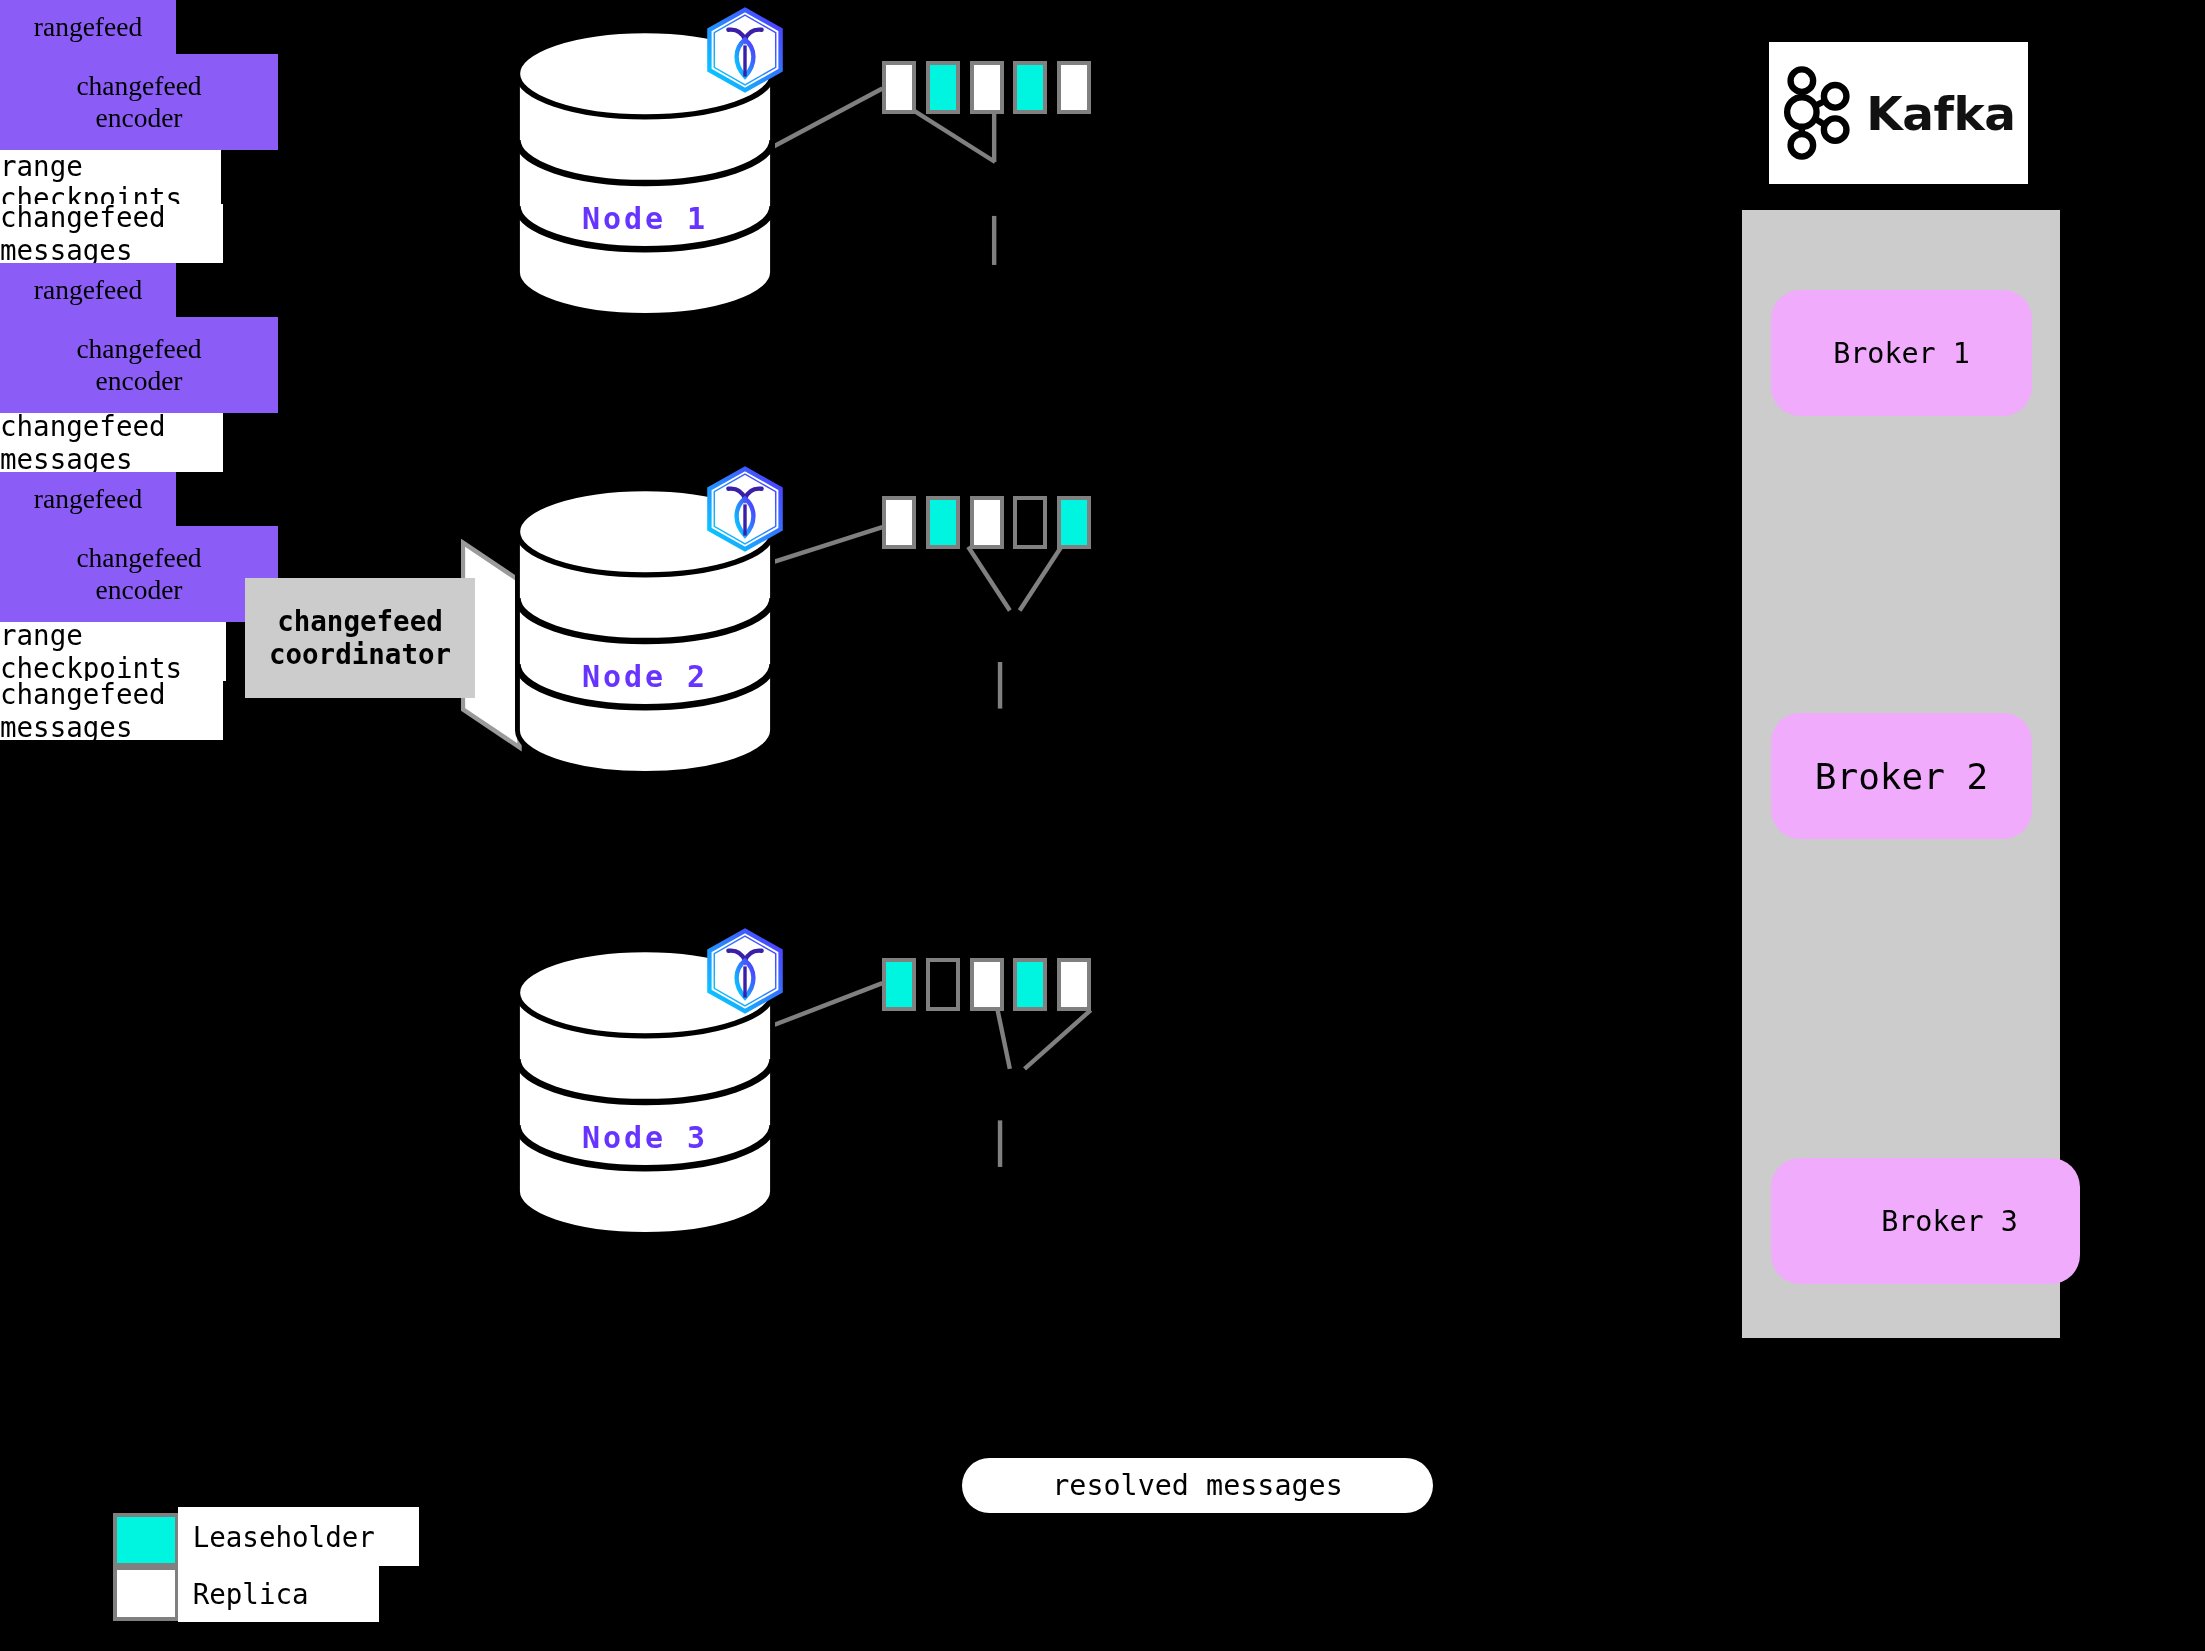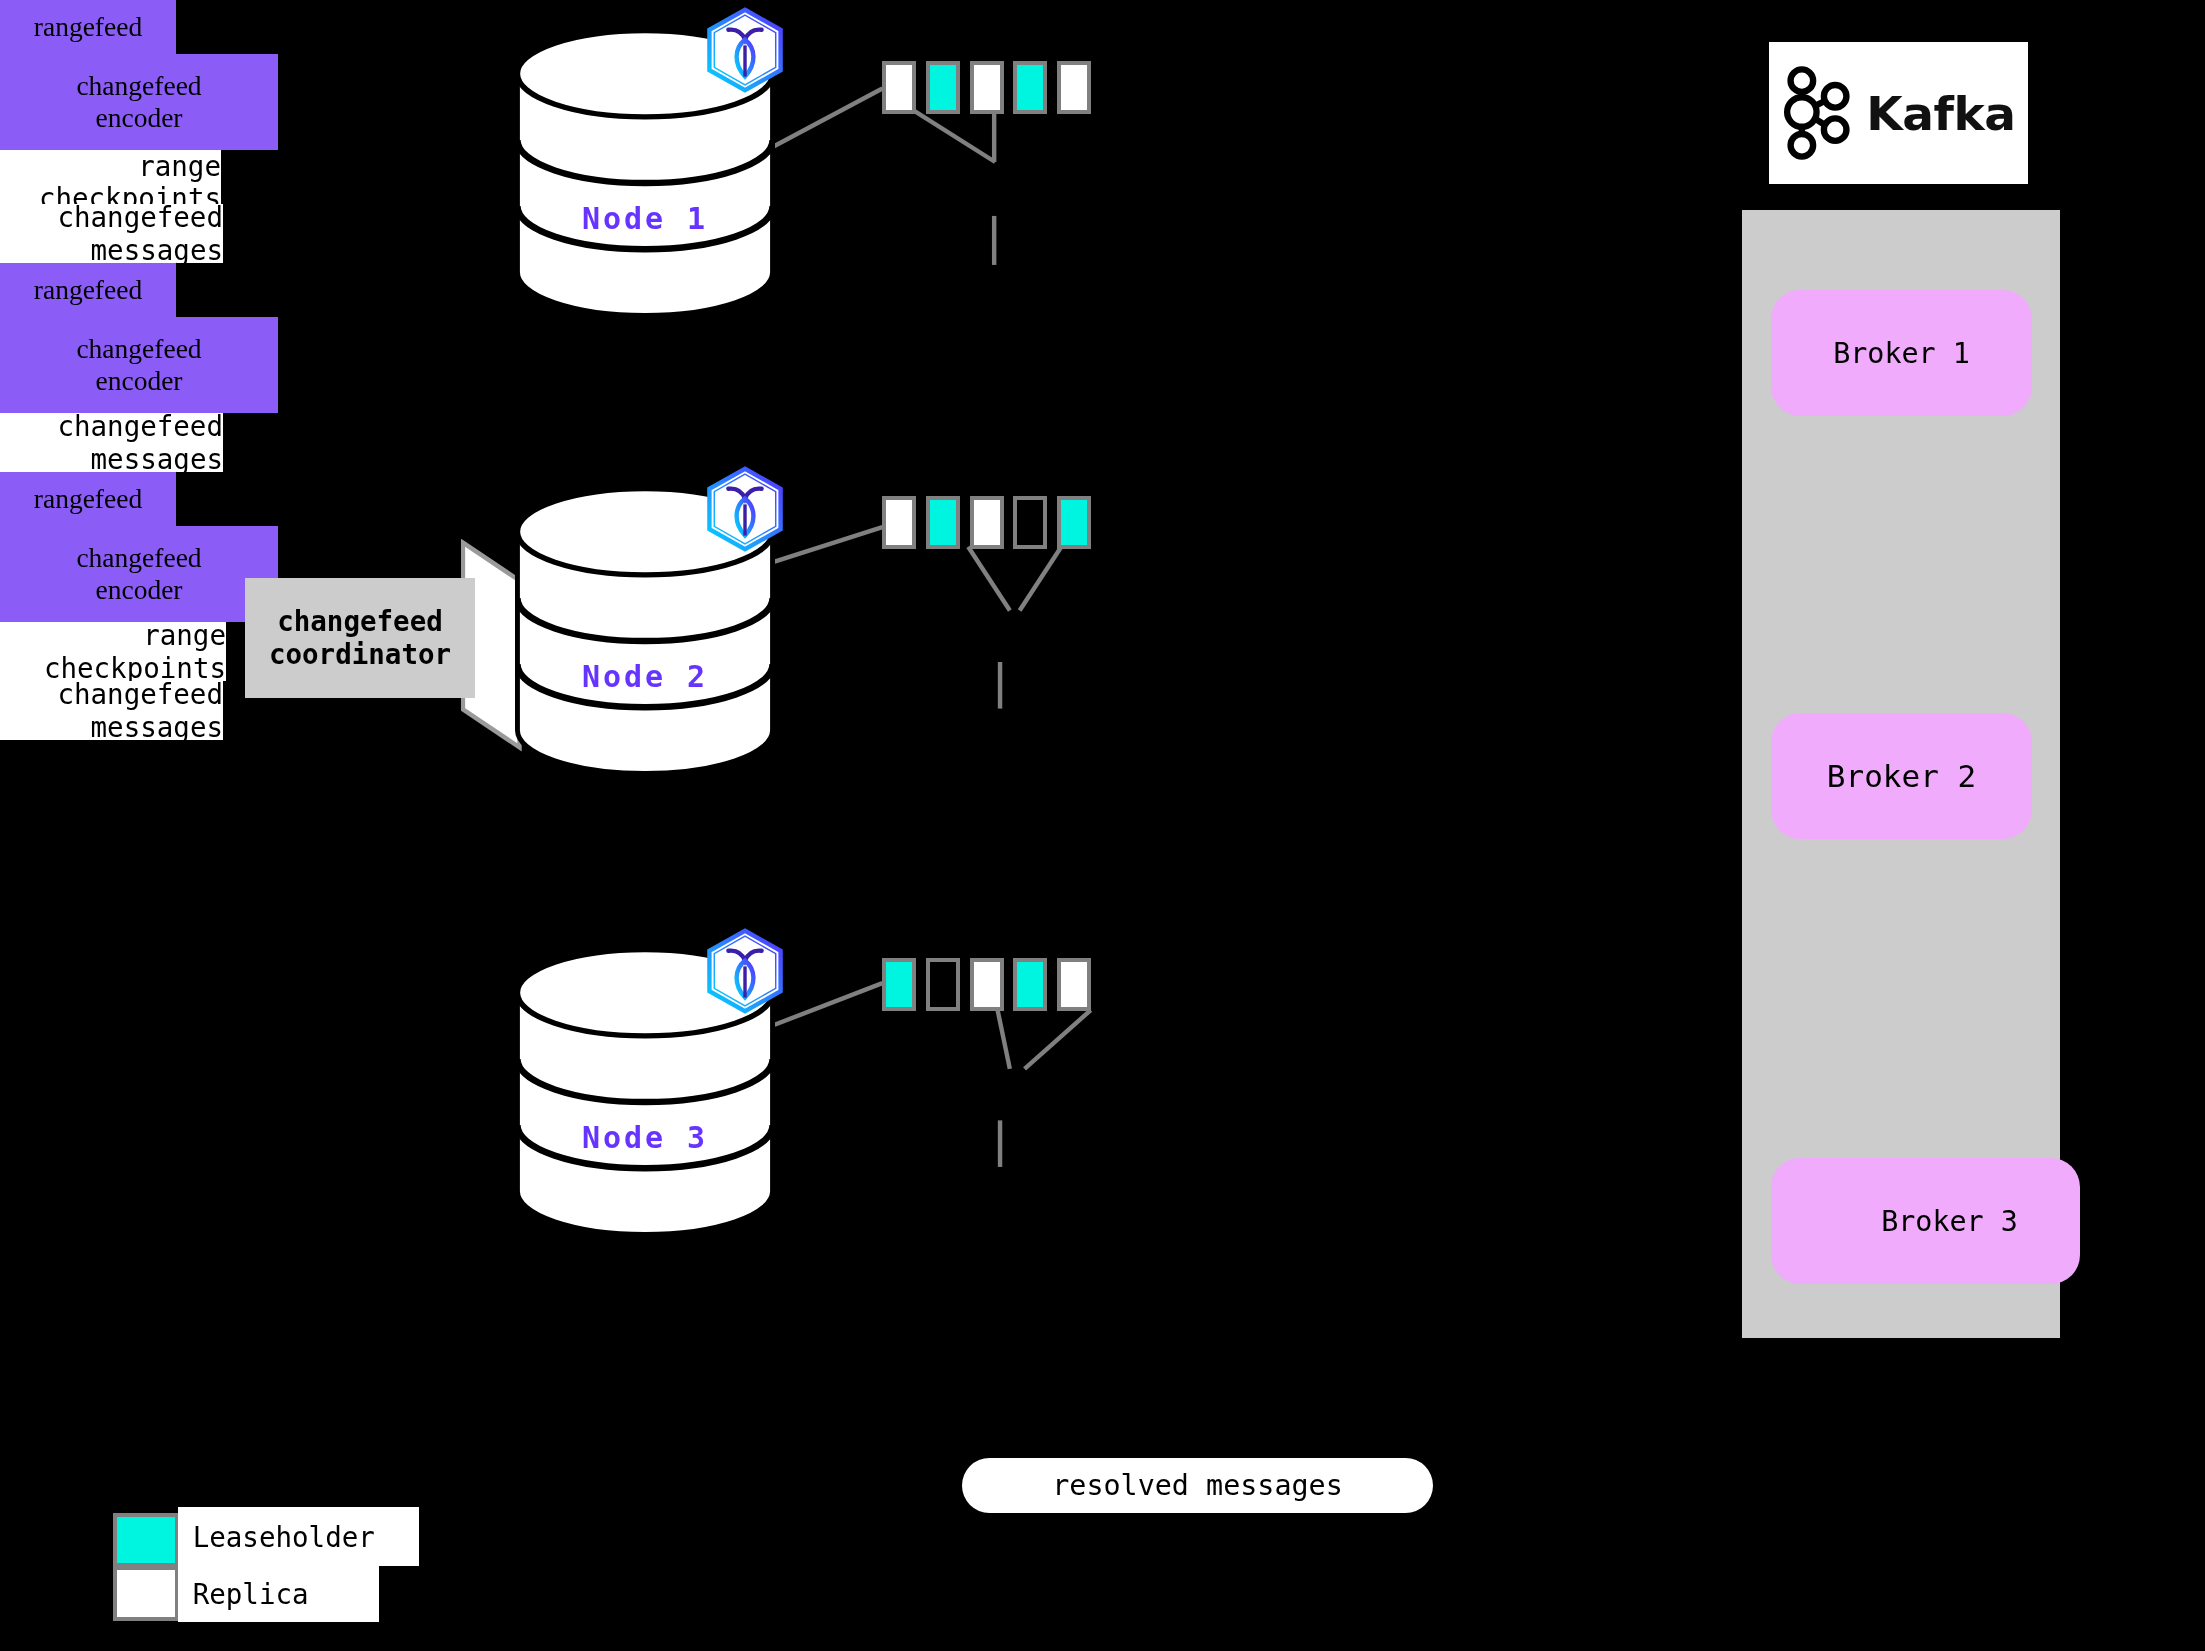--- a/index.html
+++ b/index.html
@@ -20,21 +20,21 @@
     width: 2205px;
     height: 1652px;
   }
   .abs { position: absolute; }
 
   
   .chip {
     background: #ffffff;
     color: #000000;
     display: flex;
-    align-items: flex-end;
+    align-items: flex-start;
     justify-content: center;
     text-align: center;
     line-height: 1.18;
     font-family: "DejaVu Sans Mono", monospace;
     overflow: hidden;
   }
   .chip-gray {
     background: #8b5cf6;
     color: #000000;
     display: flex;
@@ -348,21 +348,21 @@
           <line x1="66" y1="113" x2="88" y2="127"></line>
         </g>
       </svg>
     </span>
     <span class="kafka-word">Kafka</span>
   </div>
 
   <div class="broker" style="left:1771px; top:290px; width:261px; height:126px; font-size:28.4px;">
     <span>Broker 1</span>
   </div>
-  <div class="broker" style="left:1771px; top:713px; width:261px; height:126px; font-size:31px;">
+  <div class="broker" style="left:1771px; top:713px; width:261px; height:126px; font-size:36px;">
     <span>Broker 2</span>
   </div>
   <div class="broker" style="left:1771px; top:1158px; width:261px; height:126px; font-size:28.4px;padding-left:48px;">
     <span>Broker 3</span>
   </div>
 
   <div class="pill" style="left:962px; top:1458px; width:471px; height:55px; font-size:28.4px;">
     <span>resolved messages</span>
   </div>
 

